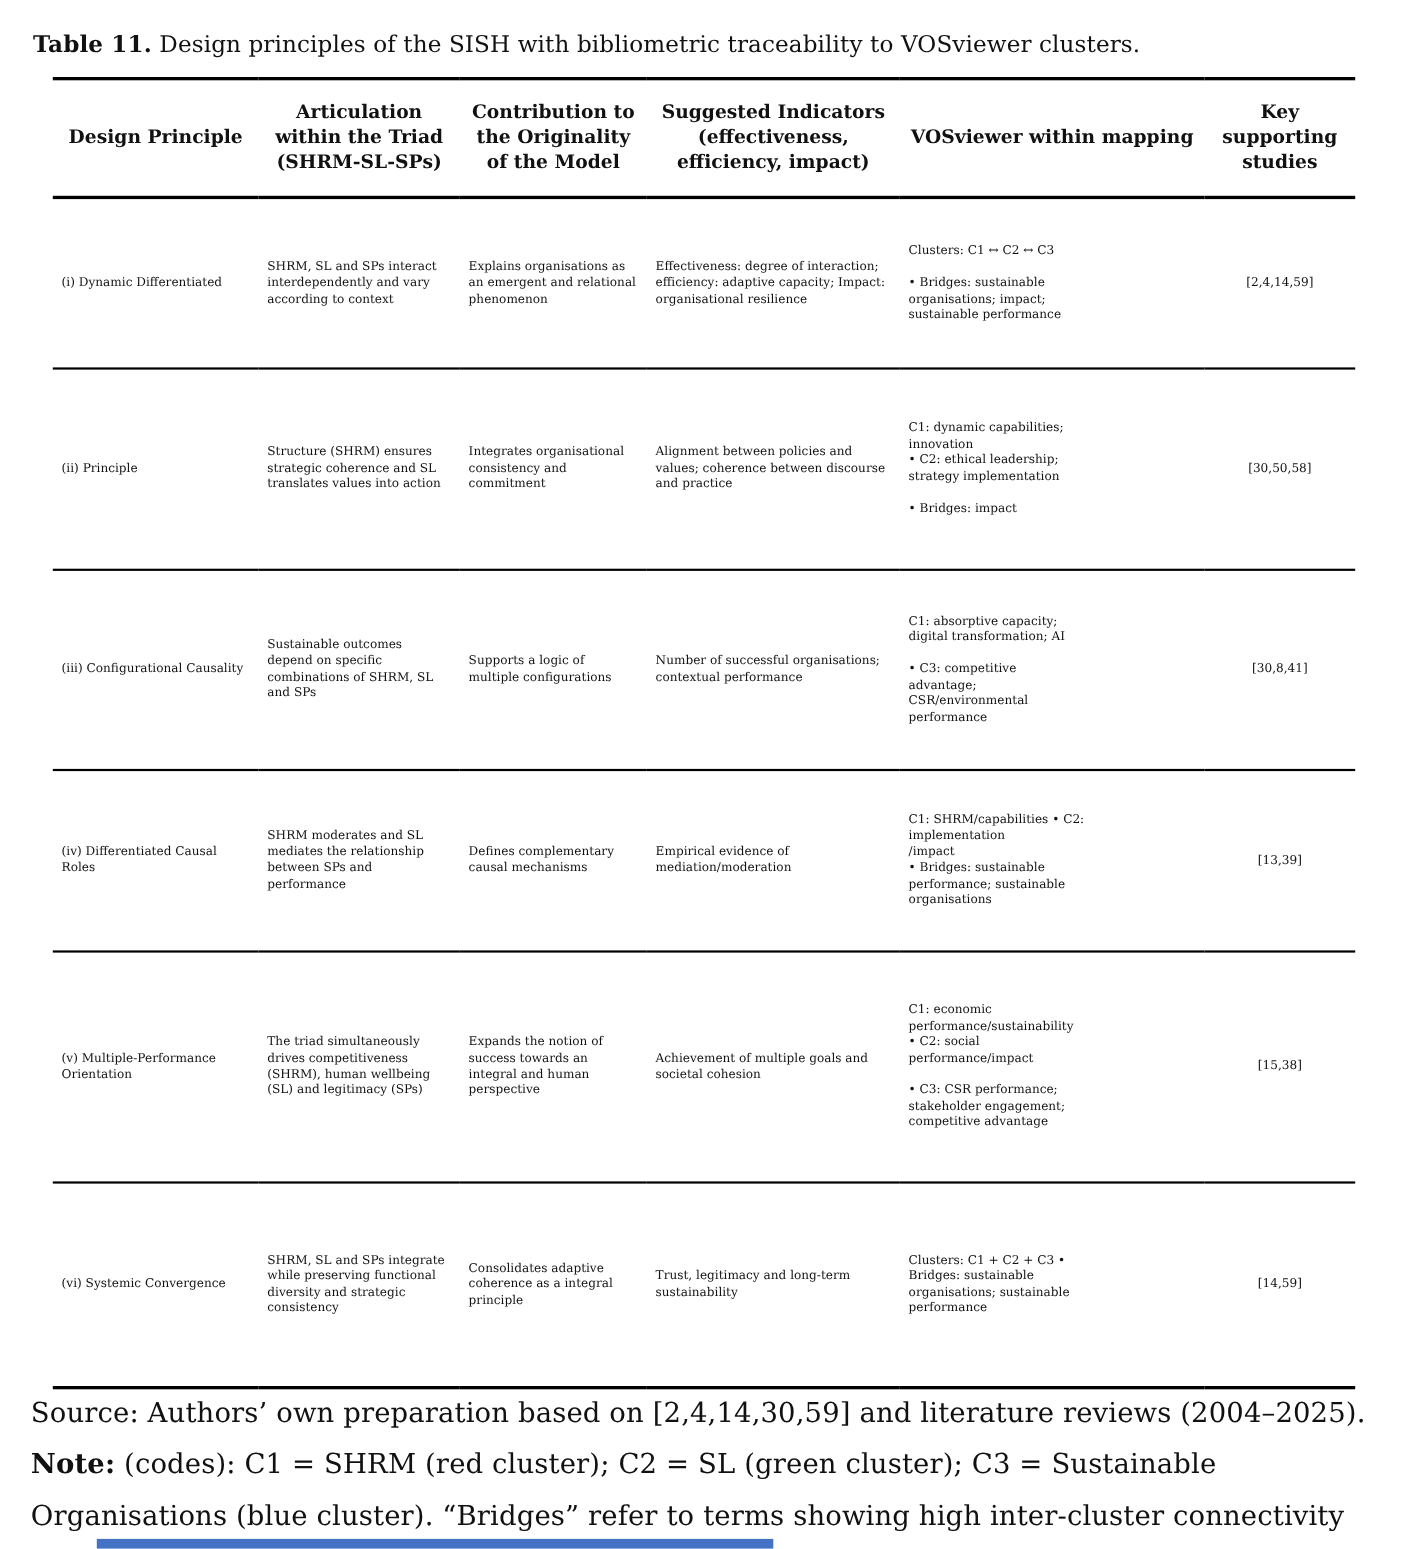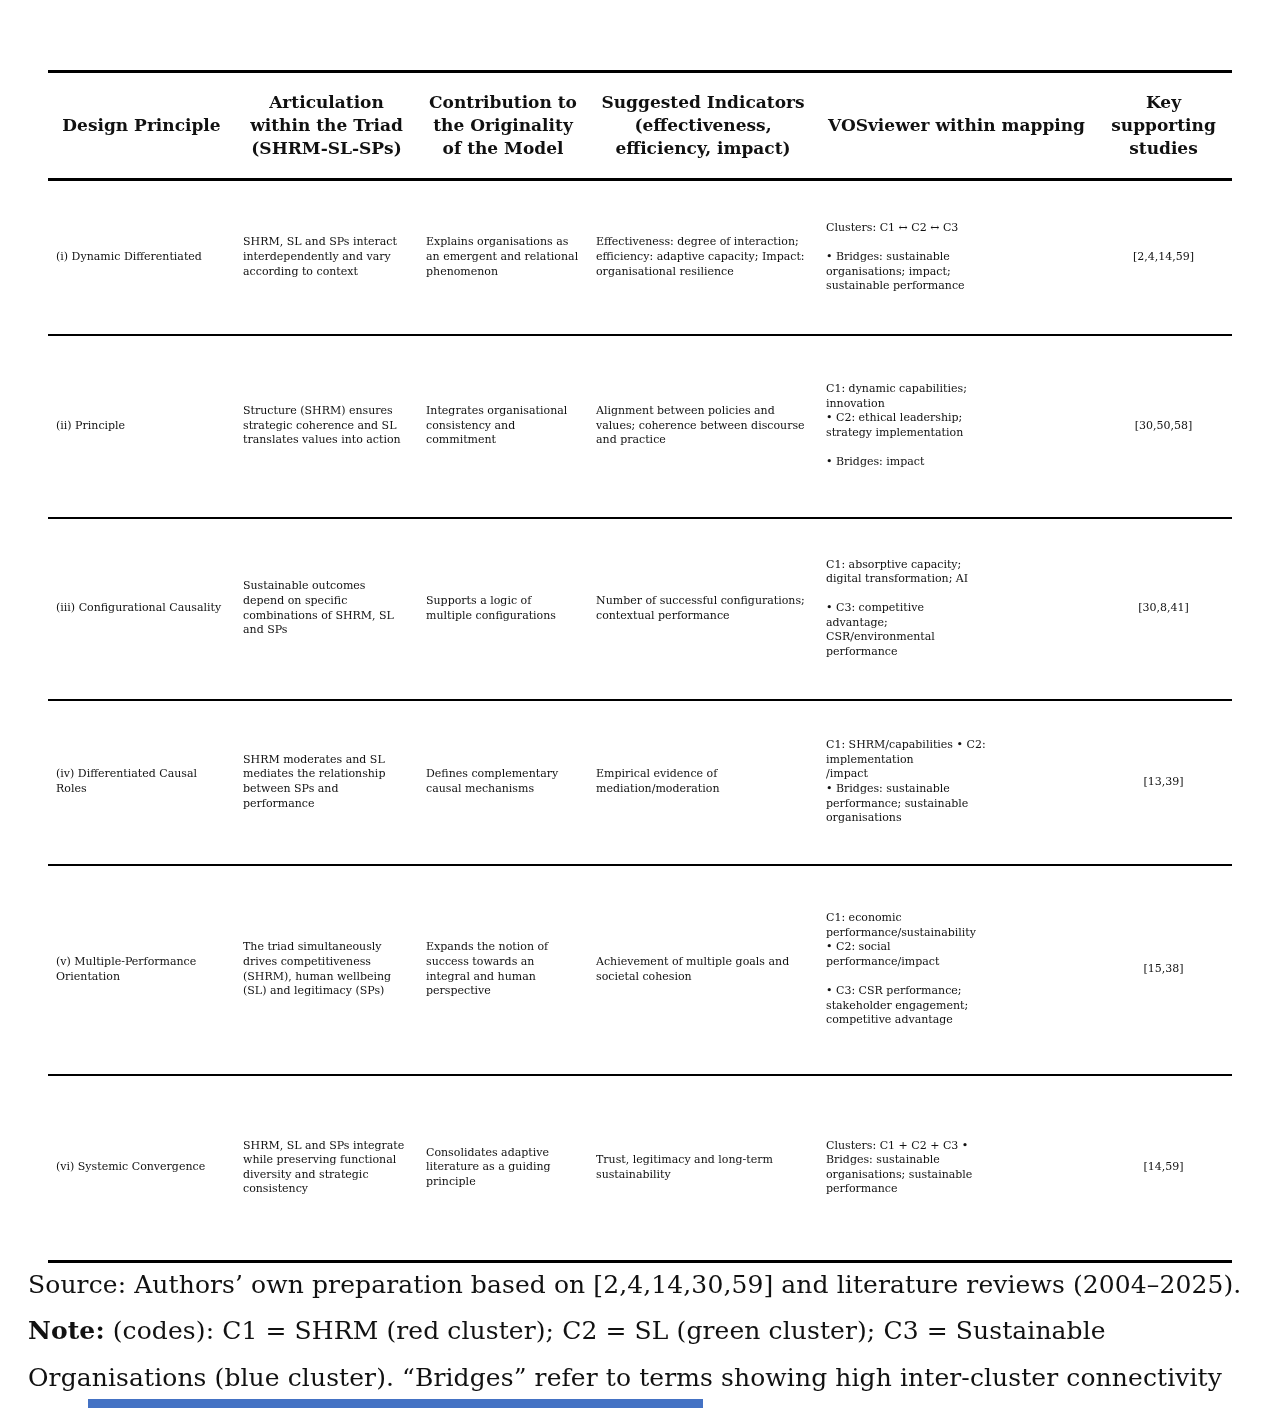--- a/index.html
+++ b/index.html
@@ -82,20 +82,23 @@
     position: absolute;
     left: 88px; top: 1399px;
     width: 615px; height: 9px;
   }
 </style>
 </head>
 <body>
 
 <div class="page">
 
+  <div class="table-title">
+    <span class="title-label">Table 11.</span><span> Design principles of the SISH with bibliometric traceability to VOSviewer clusters.</span>
+  </div>
 
   <table class="principles">
     <colgroup>
       <col class="c1">
         <col class="c2">
         <col class="c3">
         <col class="c4">
         <col class="c5">
         <col class="c6">
     </colgroup>
@@ -132,21 +135,21 @@
 • C2: ethical leadership;
 strategy implementation
 
 • Bridges: impact</td>
         <td class="cell-studies">[30,50,58]</td>
       </tr>
       <tr>
         <td class="cell-principle">(iii) Configurational Causality</td>
         <td class="cell-articulation">Sustainable outcomes depend on specific combinations of SHRM, SL and SPs</td>
         <td class="cell-contribution">Supports a logic of multiple configurations</td>
-        <td class="cell-indicators">Number of successful configurations; contextual performance</td>
+        <td class="cell-indicators">Number of successful organisations; contextual performance</td>
         <td class="cell-vos">C1: absorptive capacity;
 digital transformation; AI
 
 • C3: competitive
 advantage;
 CSR/environmental
 performance</td>
         <td class="cell-studies">[30,8,41]</td>
       </tr>
       <tr>
@@ -173,21 +176,21 @@
 performance/impact
 
 • C3: CSR performance;
 stakeholder engagement;
 competitive advantage</td>
         <td class="cell-studies">[15,38]</td>
       </tr>
       <tr>
         <td class="cell-principle">(vi) Systemic Convergence</td>
         <td class="cell-articulation">SHRM, SL and SPs integrate while preserving functional diversity and strategic consistency</td>
-        <td class="cell-contribution">Consolidates adaptive literature as a guiding principle</td>
+        <td class="cell-contribution">Consolidates adaptive coherence as a integral principle</td>
         <td class="cell-indicators">Trust, legitimacy and long-term sustainability</td>
         <td class="cell-vos">Clusters: C1 + C2 + C3 •
 Bridges: sustainable
 organisations; sustainable
 performance</td>
         <td class="cell-studies">[14,59]</td>
       </tr>
     </tbody>
   </table>
 

